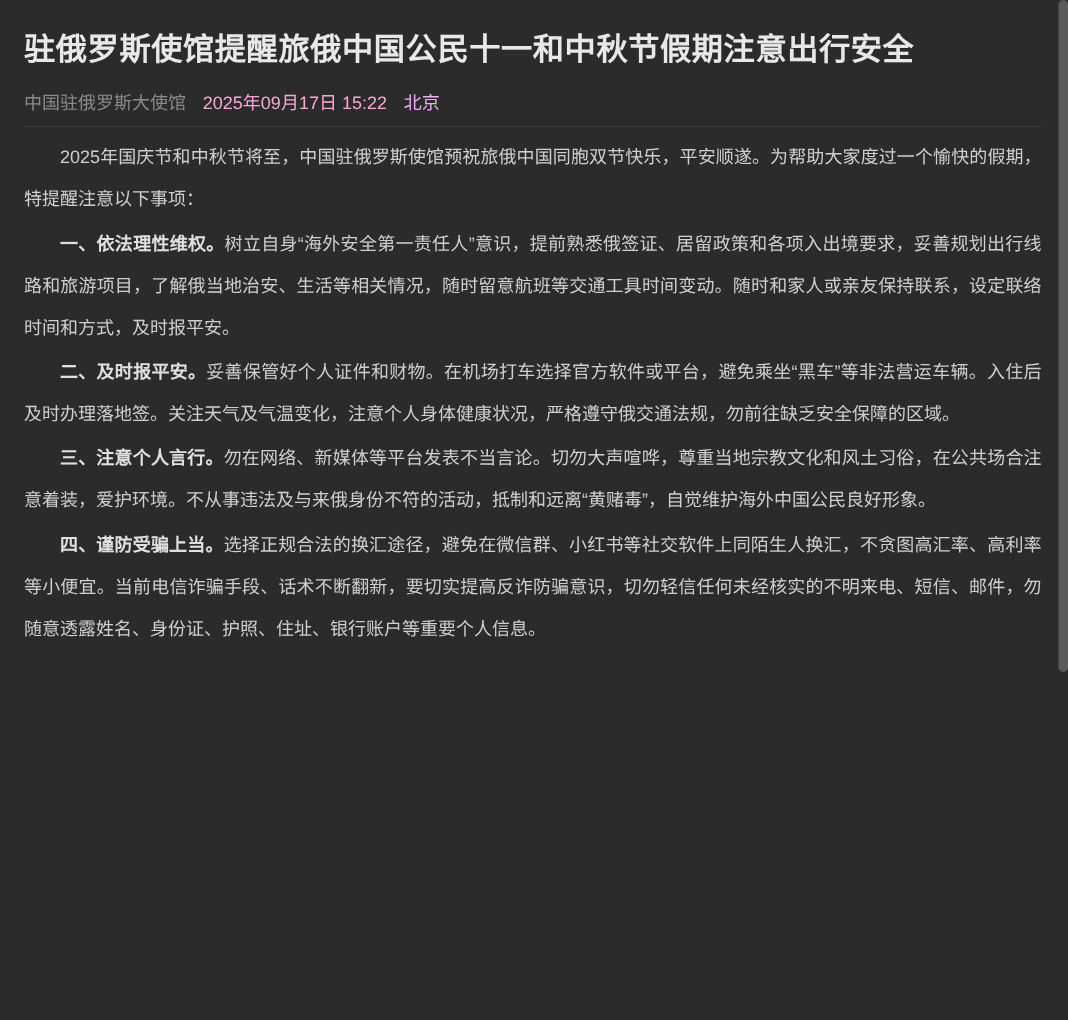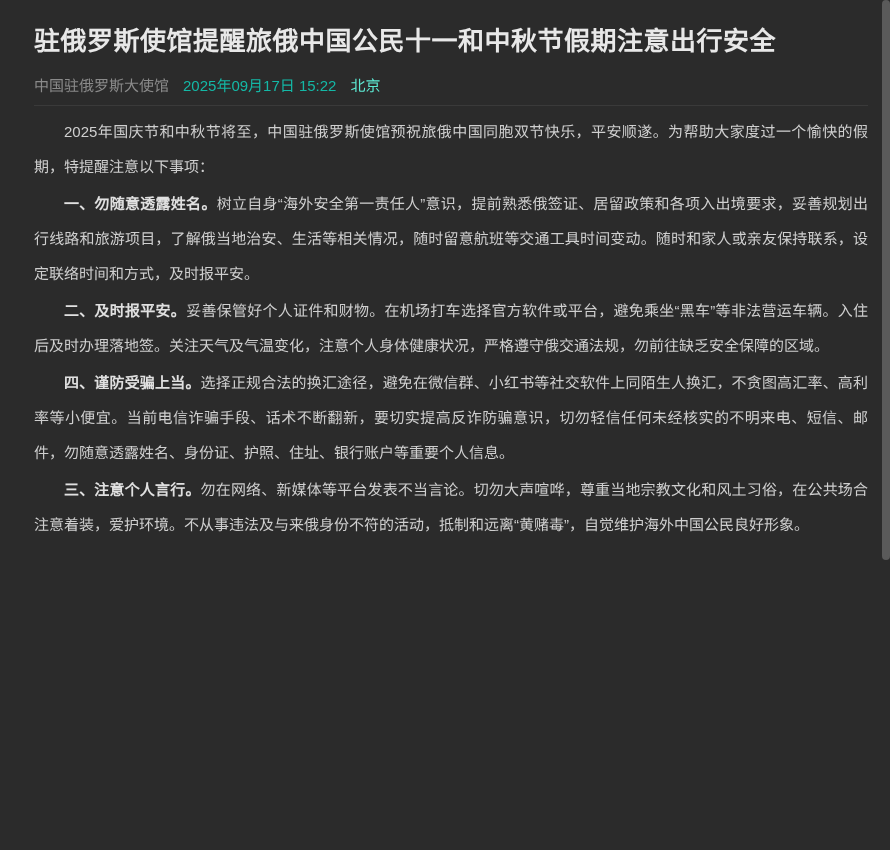--- a/index.html
+++ b/index.html
@@ -11,21 +11,21 @@
     height: 850px;
     background: #2b2b2b;
     color: #d6d6d6;
     font-family: "Liberation Sans", "DejaVu Sans", sans-serif;
     overflow: hidden;
   }
   .page {
     box-sizing: border-box;
     width: 890px;
     height: 850px;
-    padding: 18px 22px 0 34px;
+    padding: 18px 22px 0 20px;
     position: relative;
   }
   .article-title {
     font-size: 26px;
     line-height: 38px;
     font-weight: 700;
     color: #e8e8e8;
     letter-spacing: 0.5px;
     margin: 4px 0 14px 0;
   }
@@ -35,24 +35,24 @@
     gap: 14px;
     font-size: 15px;
     color: #8a8a8a;
     margin-bottom: 8px;
   }
   .meta-source {
     color: #8a8a8a;
     text-align: center;
   }
   .meta-time {
-    color: #14b8a6;
+    color: #f9a8d4;
   }
   .meta-location {
-    color: #5eead4;
+    color: #f0abfc;
   }
   .divider {
     height: 1px;
     background: #3a3a3a;
     margin: 10px 0 8px 0;
     border: none;
   }
   .body-text {
     font-size: 15px;
     line-height: 35px;
@@ -99,30 +99,30 @@
     <span class="meta-location">北京</span>
   </div>
 
   <hr class="divider">
 
   <div class="body-text">
     <p>
       <span class="lead-in"></span><span>2025年国庆节和中秋节将至，中国驻俄罗斯使馆预祝旅俄中国同胞双节快乐，平安顺遂。为帮助大家度过一个愉快的假期，特提醒注意以下事项：</span>
     </p>
     <p>
-      <span class="lead-in">一、勿随意透露姓名。</span><span>树立自身“海外安全第一责任人”意识，提前熟悉俄签证、居留政策和各项入出境要求，妥善规划出行线路和旅游项目，了解俄当地治安、生活等相关情况，随时留意航班等交通工具时间变动。随时和家人或亲友保持联系，设定联络时间和方式，及时报平安。</span>
+      <span class="lead-in">一、依法理性维权。</span><span>树立自身“海外安全第一责任人”意识，提前熟悉俄签证、居留政策和各项入出境要求，妥善规划出行线路和旅游项目，了解俄当地治安、生活等相关情况，随时留意航班等交通工具时间变动。随时和家人或亲友保持联系，设定联络时间和方式，及时报平安。</span>
     </p>
     <p>
       <span class="lead-in">二、及时报平安。</span><span>妥善保管好个人证件和财物。在机场打车选择官方软件或平台，避免乘坐“黑车”等非法营运车辆。入住后及时办理落地签。关注天气及气温变化，注意个人身体健康状况，严格遵守俄交通法规，勿前往缺乏安全保障的区域。</span>
     </p>
     <p>
-      <span class="lead-in">四、谨防受骗上当。</span><span>选择正规合法的换汇途径，避免在微信群、小红书等社交软件上同陌生人换汇，不贪图高汇率、高利率等小便宜。当前电信诈骗手段、话术不断翻新，要切实提高反诈防骗意识，切勿轻信任何未经核实的不明来电、短信、邮件，勿随意透露姓名、身份证、护照、住址、银行账户等重要个人信息。</span>
+      <span class="lead-in">三、注意个人言行。</span><span>勿在网络、新媒体等平台发表不当言论。切勿大声喧哗，尊重当地宗教文化和风土习俗，在公共场合注意着装，爱护环境。不从事违法及与来俄身份不符的活动，抵制和远离“黄赌毒”，自觉维护海外中国公民良好形象。</span>
     </p>
     <p>
-      <span class="lead-in">三、注意个人言行。</span><span>勿在网络、新媒体等平台发表不当言论。切勿大声喧哗，尊重当地宗教文化和风土习俗，在公共场合注意着装，爱护环境。不从事违法及与来俄身份不符的活动，抵制和远离“黄赌毒”，自觉维护海外中国公民良好形象。</span>
+      <span class="lead-in">四、谨防受骗上当。</span><span>选择正规合法的换汇途径，避免在微信群、小红书等社交软件上同陌生人换汇，不贪图高汇率、高利率等小便宜。当前电信诈骗手段、话术不断翻新，要切实提高反诈防骗意识，切勿轻信任何未经核实的不明来电、短信、邮件，勿随意透露姓名、身份证、护照、住址、银行账户等重要个人信息。</span>
     </p>
   </div>
 
   <div class="scrollbar-track">
     <div class="scrollbar-thumb"></div>
   </div>
 
 </div>
 
 </body></html>

